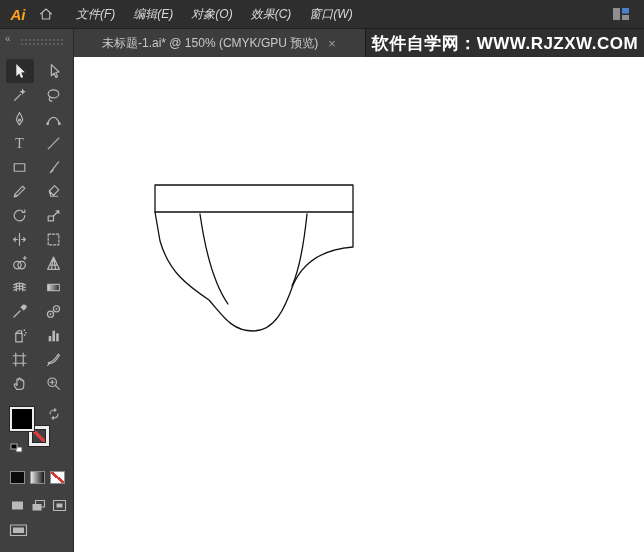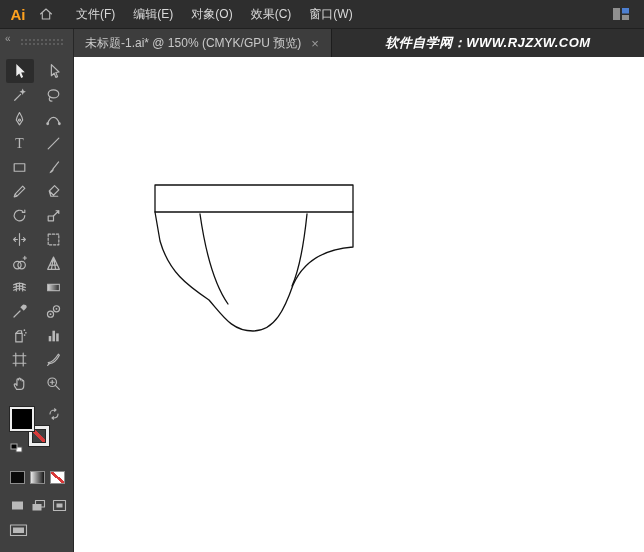--- a/index.html
+++ b/index.html
@@ -3,33 +3,33 @@
 <meta charset="utf-8">
 <style>
   html,body{margin:0;padding:0;}
   body{
     width:644px;height:552px;position:relative;overflow:hidden;
     background:#2d2d2d;font-family:"Liberation Sans",sans-serif;
     -webkit-font-smoothing:antialiased;
   }
   
   .menubar{position:absolute;top:0;left:0;right:0;height:28px;background:#2e2e2e;
-    display:flex;align-items:center;border-bottom:1px solid #202020;z-index:5;}
+    display:flex;align-items:center;border-bottom:1px solid #202020;z-index:5;font-style:italic;}
   .logo{width:26px;margin-left:5px;text-align:center;color:#ffa21f;font-weight:700;font-size:15px;}
   .home-btn{width:30px;height:28px;display:flex;align-items:center;justify-content:center;cursor:pointer;}
   .menus{display:flex;margin-left:6px;}
   .menu-item{padding:15px 9px;line-height:28px;font-size:12px;color:#d9d9d9;cursor:default;white-space:nowrap;}
   .workspace{margin-left:auto;margin-right:14px;display:flex;align-items:center;cursor:pointer;}
   
   .tabbar{position:absolute;top:29px;left:73px;right:0;height:28px;background:#262626;display:flex;align-items:stretch;z-index:4;}
-  .doc-tab{display:flex;align-items:center;gap:10px;padding:0 12px;background:#3d3d3d;
+  .doc-tab{display:flex;align-items:center;gap:10px;padding:0 29px;background:#3d3d3d;
     color:#c9c9c9;font-size:12px;border-right:1px solid #1d1d1d;cursor:pointer;white-space:nowrap;}
   .tab-close{color:#9d9d9d;font-size:13px;line-height:1;cursor:pointer;}
-  .watermark{flex:1;background:#2f2f2f;color:#ffffff;font-weight:700;font-size:13px;
-    display:flex;align-items:center;justify-content:center;letter-spacing:.5px;font-style:italic;}
+  .watermark{flex:1;background:#2f2f2f;color:#ffffff;font-weight:700;font-size:17px;
+    display:flex;align-items:center;justify-content:center;letter-spacing:.5px;}
   
   .toolbar{position:absolute;top:29px;left:0;bottom:0;width:73px;background:#404040;
     border-right:1px solid #272727;z-index:4;}
   .tb-header{height:26px;position:relative;}
   .collapse{position:absolute;left:5px;top:4px;color:#9f9f9f;font-size:10px;cursor:pointer;}
   .grip{position:absolute;left:20px;right:8px;top:9px;height:9px;cursor:grab;
     background-image:radial-gradient(#5c5c5c 1px,transparent 1.2px);background-size:4px 4px;}
   .tools{display:grid;grid-template-columns:repeat(2,28px);justify-content:center;column-gap:6px;margin-top:4px;}
   .tool{height:24px;display:flex;align-items:center;justify-content:center;cursor:pointer;border-radius:2px;}
   .tool.selected{background:#2c2c2c;}

